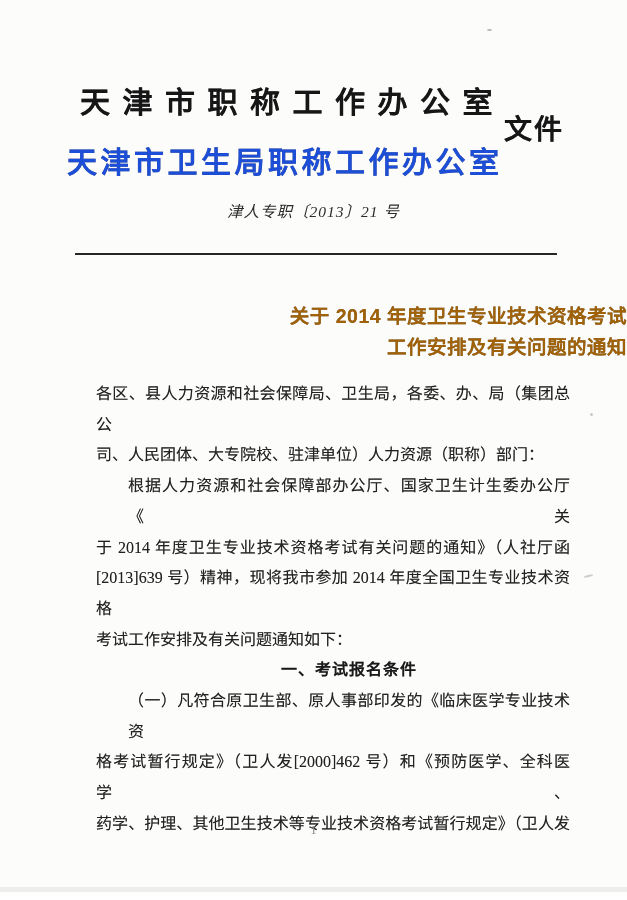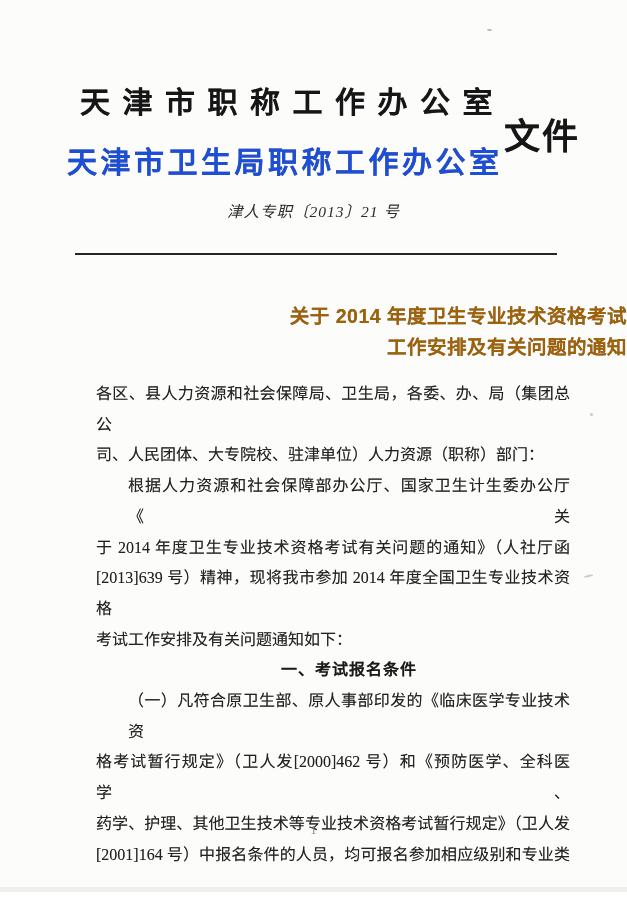--- a/index.html
+++ b/index.html
@@ -29,21 +29,21 @@
     font-size: 30px;
     font-weight: bold;
     letter-spacing: 3.5px;
     white-space: nowrap;
     color: #1d4ed8;
     text-shadow: 0 0 0.5px rgba(0,0,0,0.55);
   }
   .doc-type {
     position: absolute;
     left: 504px; top: 107px;
-    font-size: 36px;
+    font-size: 28px;
     font-weight: bold;
     letter-spacing: 2px;
     color: #161616;
     text-shadow: 0 0 0.5px rgba(0,0,0,0.55);
   }
   .doc-number {
     position: absolute;
     left: 0; top: 199px;
     width: 100%;
     text-align: center;
@@ -144,21 +144,20 @@
       <div class="bline jline">各区、县人力资源和社会保障局、卫生局，各委、办、局（集团总公</div>
       <div class="bline">司、人民团体、大专院校、驻津单位）人力资源（职称）部门：</div>
       <div class="bline indent jline">根据人力资源和社会保障部办公厅、国家卫生计生委办公厅《关</div>
       <div class="bline jline">于 2014 年度卫生专业技术资格考试有关问题的通知》（人社厅函</div>
       <div class="bline jline">[2013]639 号）精神，现将我市参加 2014 年度全国卫生专业技术资格</div>
       <div class="bline">考试工作安排及有关问题通知如下：</div>
       <div class="bline heading indent">一、考试报名条件</div>
       <div class="bline indent jline">（一）凡符合原卫生部、原人事部印发的《临床医学专业技术资</div>
       <div class="bline jline">格考试暂行规定》（卫人发[2000]462 号）和《预防医学、全科医学、</div>
       <div class="bline jline">药学、护理、其他卫生技术等专业技术资格考试暂行规定》（卫人发</div>
-      <div class="bline jline">[2001]164 号）中报名条件的人员，均可报名参加相应级别和专业类</div>
     </div>
 
   <div class="page-number">1</div>
 
   <div class="speck s1"></div>
   <div class="speck s2"></div>
   <div class="speck s3"></div>
   <div class="speck s4"></div>
   <div class="bottom-edge"></div>
 

